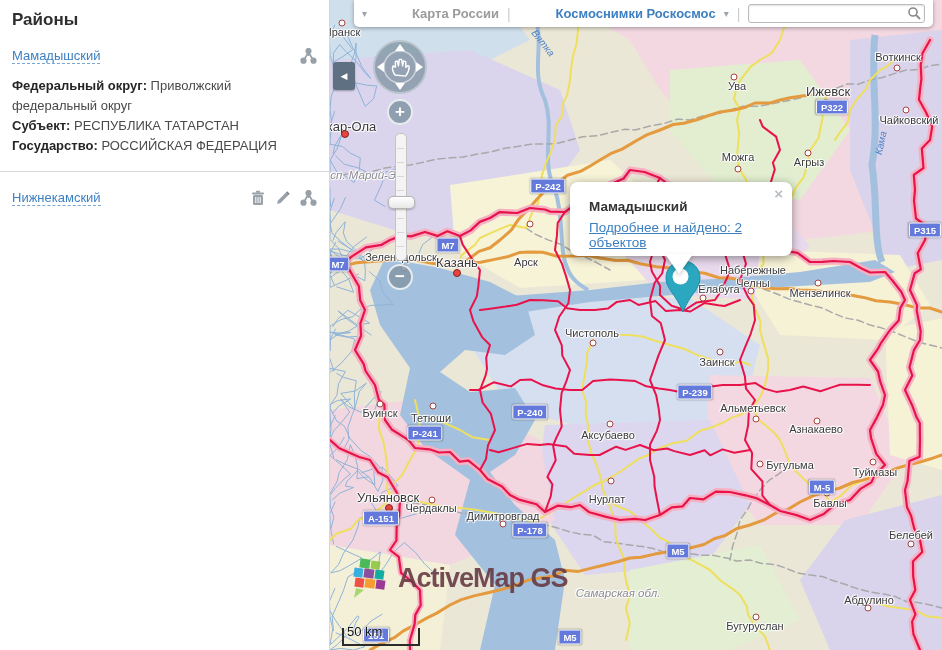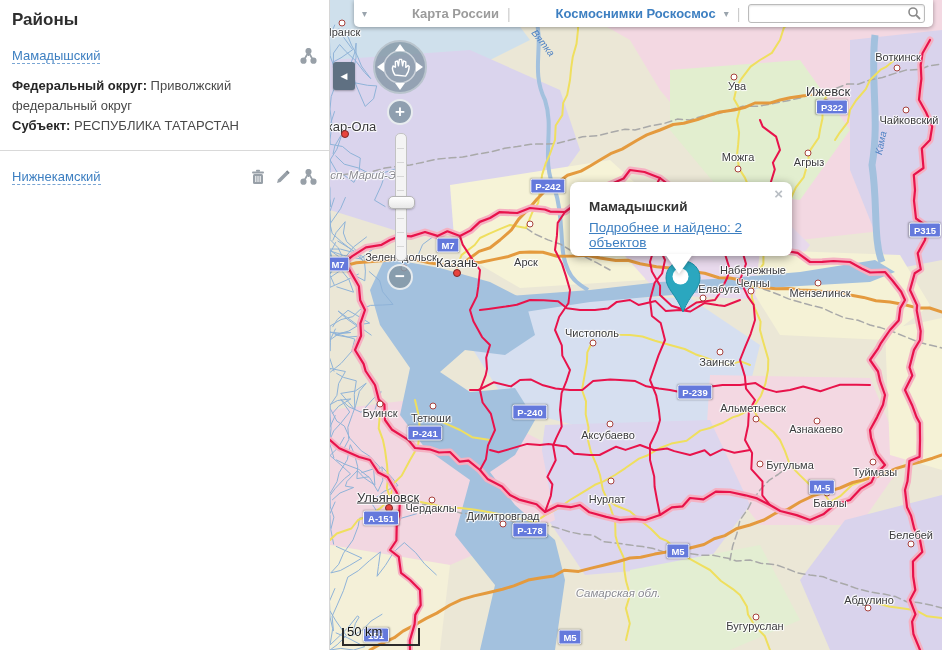--- a/index.html
+++ b/index.html
@@ -99,20 +99,21 @@
               <circle cx="3.5" cy="12.7" r="2.3"></circle>
               <circle cx="13.5" cy="12.7" r="2.3"></circle>
           </g>
         </svg>
       </span>
     </div>
 
     <div class="details">
       <div><span class="lbl">Федеральный округ:</span> <span>Приволжский федеральный округ</span></div>
       <div><span class="lbl">Субъект:</span> <span>РЕСПУБЛИКА ТАТАРСТАН</span></div>
+      <div><span class="lbl">Государство:</span> <span>РОССИЙСКАЯ ФЕДЕРАЦИЯ</span></div>
     </div>
 
     <div class="sb-divider"></div>
 
     <div class="district-row" style="">
       <a class="district-link">Нижнекамский</a>
       <span class="row-icons">
         <svg width="16" height="16" viewBox="0 0 16 16">
           <g fill="#98a0a8">
               <rect x="3" y="5" width="10" height="10" rx="1.5"></rect>
@@ -297,21 +298,21 @@
         <div class="map-label " style="left: 460px; top: 465px;">Бугульма</div>
         <div class="city-dot" style="left: 430px; top: 464px;"></div>
         <div class="map-label " style="left: 545px; top: 472px;">Туймазы</div>
         <div class="city-dot" style="left: 543px; top: 462px;"></div>
         <div class="map-label " style="left: 500px; top: 503px;">Бавлы</div>
         <div class="city-dot" style="left: 497px; top: 493px;"></div>
         <div class="map-label " style="left: 581px; top: 535px;">Белебей</div>
         <div class="city-dot" style="left: 581px; top: 544px;"></div>
         <div class="map-label " style="left: 277px; top: 499px;">Нурлат</div>
         <div class="city-dot" style="left: 281px; top: 481px;"></div>
-        <div class="map-label big" style="left: 58px; top: 498px; text-decoration: underline;">Ульяновск</div>
+        <div class="map-label big" style="left: 58px; top: 498px;">Ульяновск</div>
         <div class="city-dot major" style="left: 59px; top: 508px;"></div>
         <div class="map-label " style="left: 101px; top: 508px;">Чердаклы</div>
         <div class="city-dot" style="left: 102px; top: 500px;"></div>
         <div class="map-label " style="left: 173px; top: 516px;">Димитровград</div>
         <div class="city-dot" style="left: 173px; top: 524px;"></div>
         <div class="map-label " style="left: 539px; top: 600px;">Абдулино</div>
         <div class="city-dot" style="left: 538px; top: 608px;"></div>
         <div class="map-label " style="left: 425px; top: 626px;">Бугуруслан</div>
         <div class="city-dot" style="left: 426px; top: 617px;"></div>
         <div class="map-label region" style="left: 30px; top: 176px;">респ. Марий-Эл</div>
@@ -327,20 +328,36 @@
         <div class="badge" style="left: 200px; top: 412px;">Р-240</div>
         <div class="badge" style="left: 51px; top: 433px; margin-left: 44px;">Р-241</div>
         <div class="badge" style="left: 51px; top: 518px;">А-151</div>
         <div class="badge" style="left: 200px; top: 530px;">Р-178</div>
         <div class="badge" style="left: 492px; top: 487px;">М-5</div>
         <div class="badge" style="left: 348px; top: 551px;">М5</div>
         <div class="badge" style="left: 240px; top: 637px;">М5</div>
         <div class="badge" style="left: 46px; top: 635px;">151</div>
       </div>
 
+    <div class="wm">
+      <svg width="40" height="40" viewBox="0 0 40 40">
+        <g opacity="0.9">
+          <rect x="10" y="1" width="10" height="9" fill="#39b54a" transform="rotate(8 15 5)"></rect>
+          <rect x="21" y="3" width="9" height="8" fill="#8dc63f" transform="rotate(8 25 7)"></rect>
+          <rect x="4" y="10" width="9" height="9" fill="#27aae1" transform="rotate(8 8 14)"></rect>
+          <rect x="14" y="11" width="10" height="9" fill="#7f3f98" transform="rotate(8 19 15)"></rect>
+          <rect x="25" y="12" width="9" height="9" fill="#00a79d" transform="rotate(8 29 16)"></rect>
+          <rect x="5" y="20" width="9" height="9" fill="#ee4036" transform="rotate(8 9 24)"></rect>
+          <rect x="15" y="21" width="10" height="9" fill="#f7941e" transform="rotate(8 20 25)"></rect>
+          <rect x="26" y="22" width="9" height="9" fill="#92278f" transform="rotate(8 30 26)"></rect>
+          <polygon points="6,30 14,32 4,40" fill="#a0d468"></polygon>
+        </g>
+      </svg>
+      <span class="wm-text">ActiveMap GS</span>
+    </div>
 
     <div class="scalebar">
       <span class="sc-label">50 km</span>
       <span class="line-l"></span>
         <span class="line-b"></span>
         <span class="line-r"></span>
     </div>
 
     <svg class="pin" width="40" height="58" viewBox="0 0 40 58">
       <path d="M20,3 C10,3 3,10.5 3,20 C3,31 13,36 20,54 C27,36 37,31 37,20 C37,10.5 30,3 20,3 Z" fill="#2ba7bf" stroke="#1d8fa6" stroke-width="1"></path>

